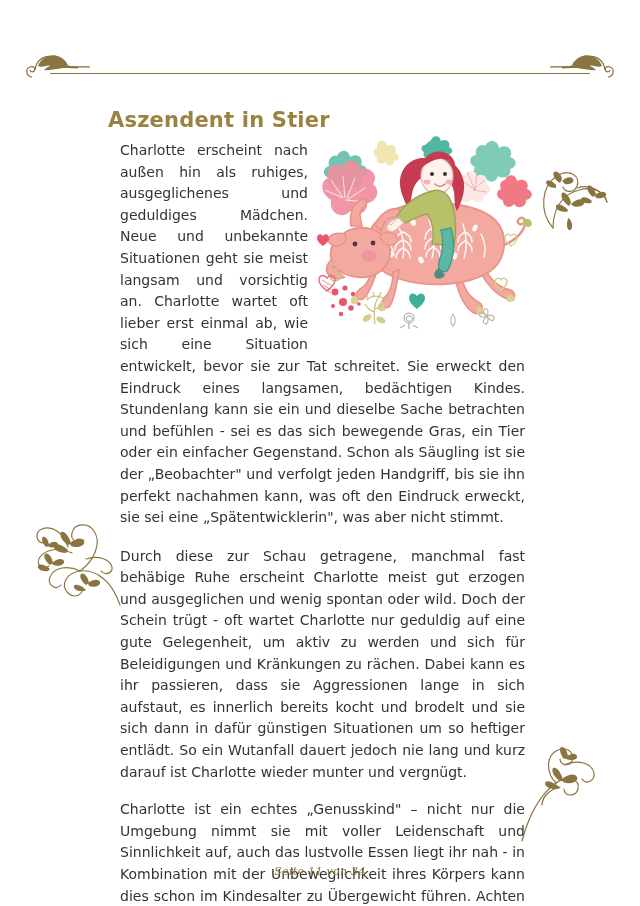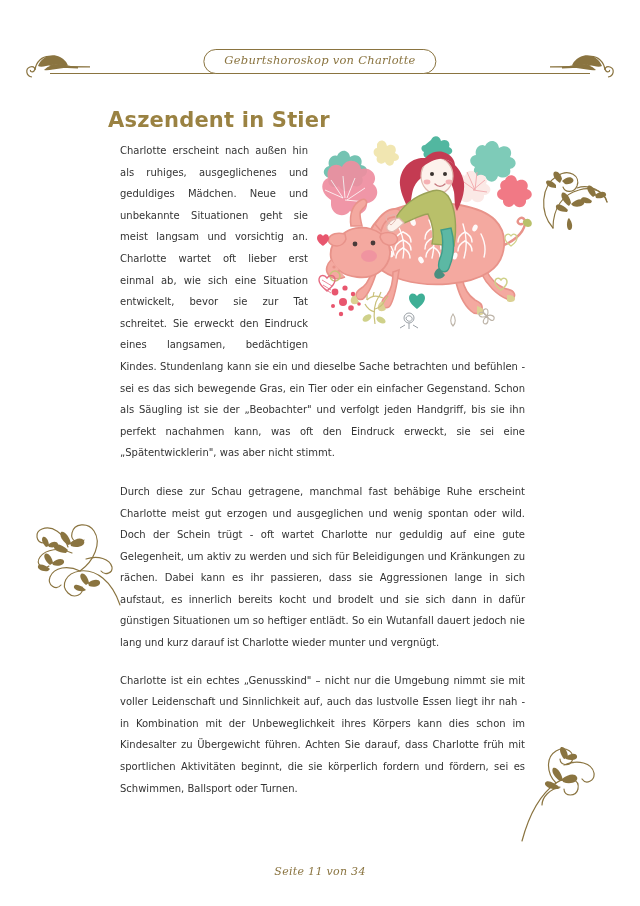--- a/index.html
+++ b/index.html
@@ -75,21 +75,21 @@
   }
 
   
   .content {
     position: absolute;
     left: 120px;
     top: 140px;
     width: 405px;
   }
   .para {
-    font-size: 10px;
+    font-size: 14px;
     line-height: 21.6px;
     text-align: justify;
     color: #333333;
     margin: 0 0 16px 0;
     hyphens: none;
   }
   .para.wrapped {
     
     margin-bottom: 17px;
   }
@@ -159,23 +159,20 @@
       <g fill="none" stroke="#8a7440" stroke-width="1.2">
         <path d="M10 33 C4 32 3 25 8 23 C12 21.5 14 25 12 27 C10.5 28.6 8 27.8 8.4 25.8"></path>
         <path d="M13 26 C14 18 20 12 28 12.5 C34 13 36 18 32 20.5 C28.5 22.7 25 20 26.5 17.4"></path>
       </g>
       <path d="M16 22 C20 12 30 9 38 13 C43 15.5 45 19 46 21.5 C40 21 32 20 24 22 C21 22.7 18 23 16 22 Z" fill="#8a7440"></path>
       <path d="M22 26 C28 20 36 19 44 21 C48 22 52 22.5 56 22.8 L56 24.6 C50 24.2 44 23.8 38 24.5 C32 25.2 26 27 22 26 Z" fill="#8a7440"></path>
       <path d="M44 22 L68 22.2 L68 23.6 L44 23.4 Z" fill="#8a7440"></path>
     </svg>
   </div>
 
-  <div class="header-badge">
-    <div class="header-badge-text">Geburtshoroskop von Charlotte</div>
-  </div>
 </div>
 
 <h1 class="section-title">Aszendent in Stier</h1>
 
 <div class="illustration">
   <svg viewBox="0 0 232 205" width="232" height="205" aria-hidden="true">
 
     <g>
 
       <path d="M32 28 c4-8 12-6 13 1 c7-5 14 1 11 8 c8 1 8 10 1 12 c3 7-4 12-10 8 c-1 8-10 8-13 1 c-6 4-13-2-10-8 c-7-2-7-10 0-12 c-2-7 4-12 8-10 Z" fill="#5cb8a4" opacity="0.85"></path>

